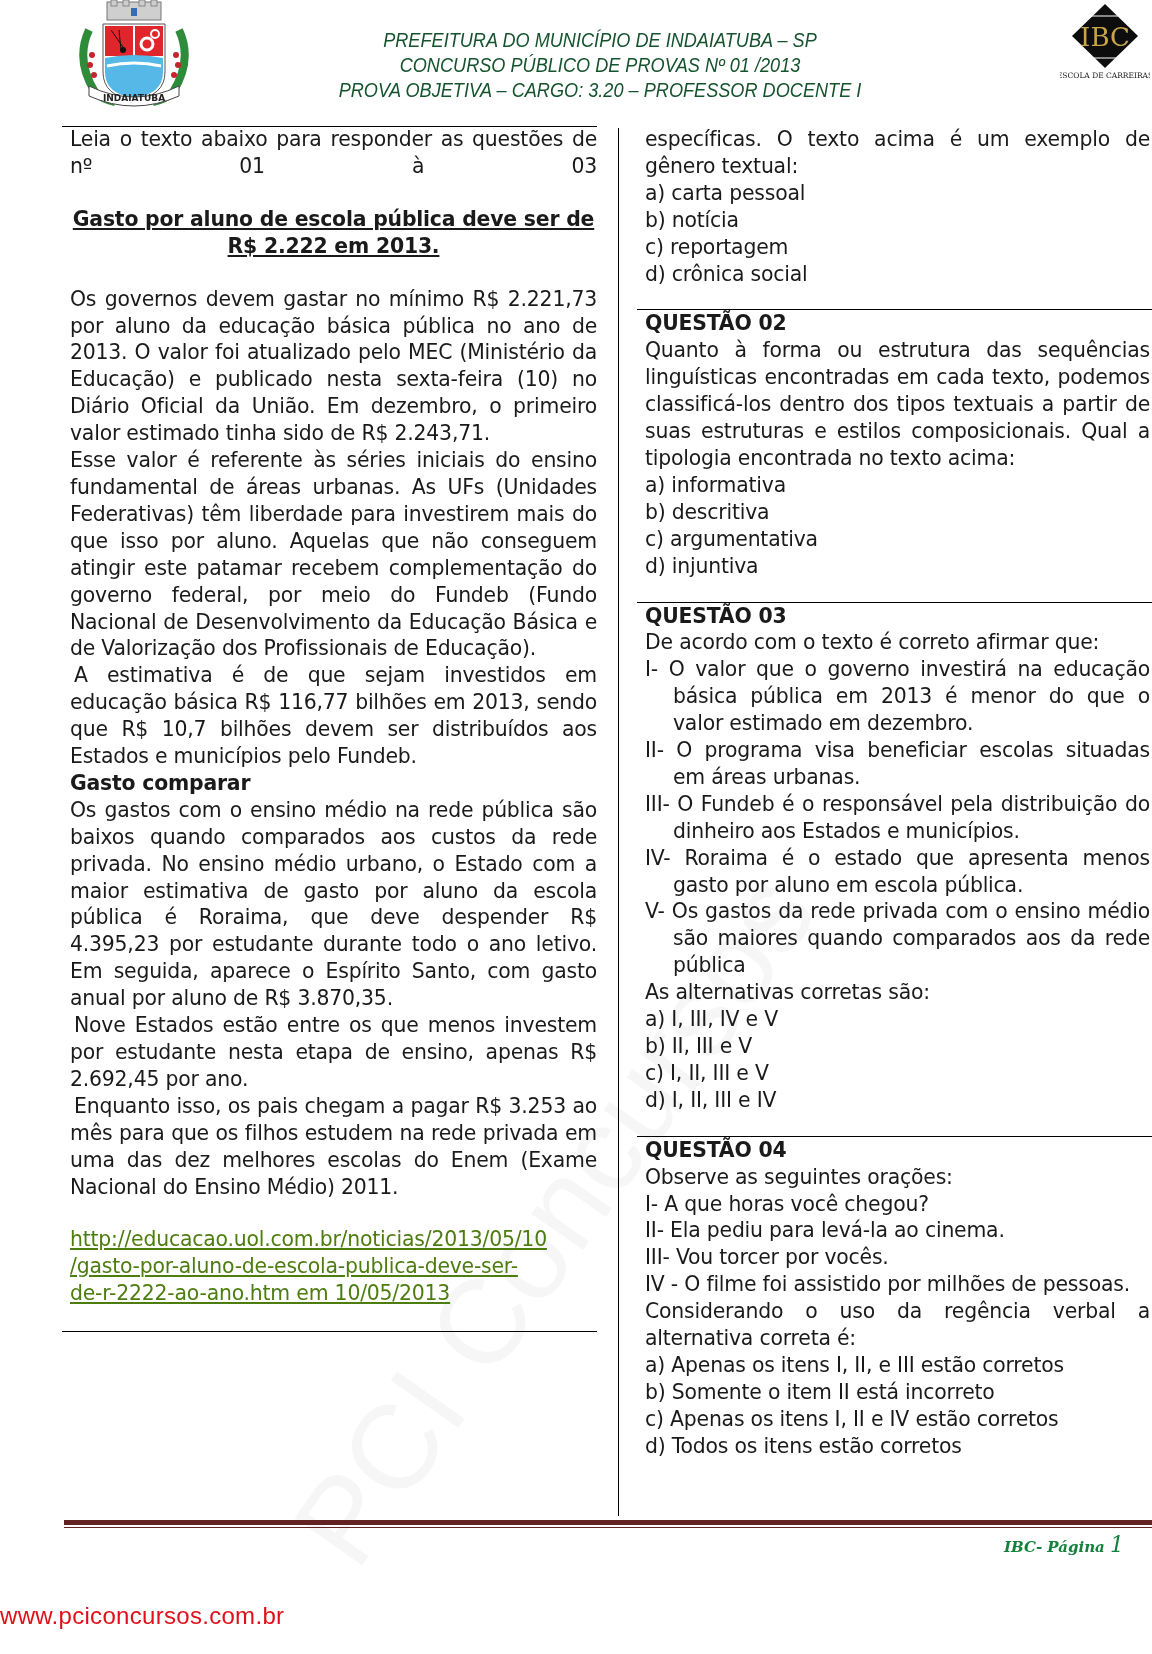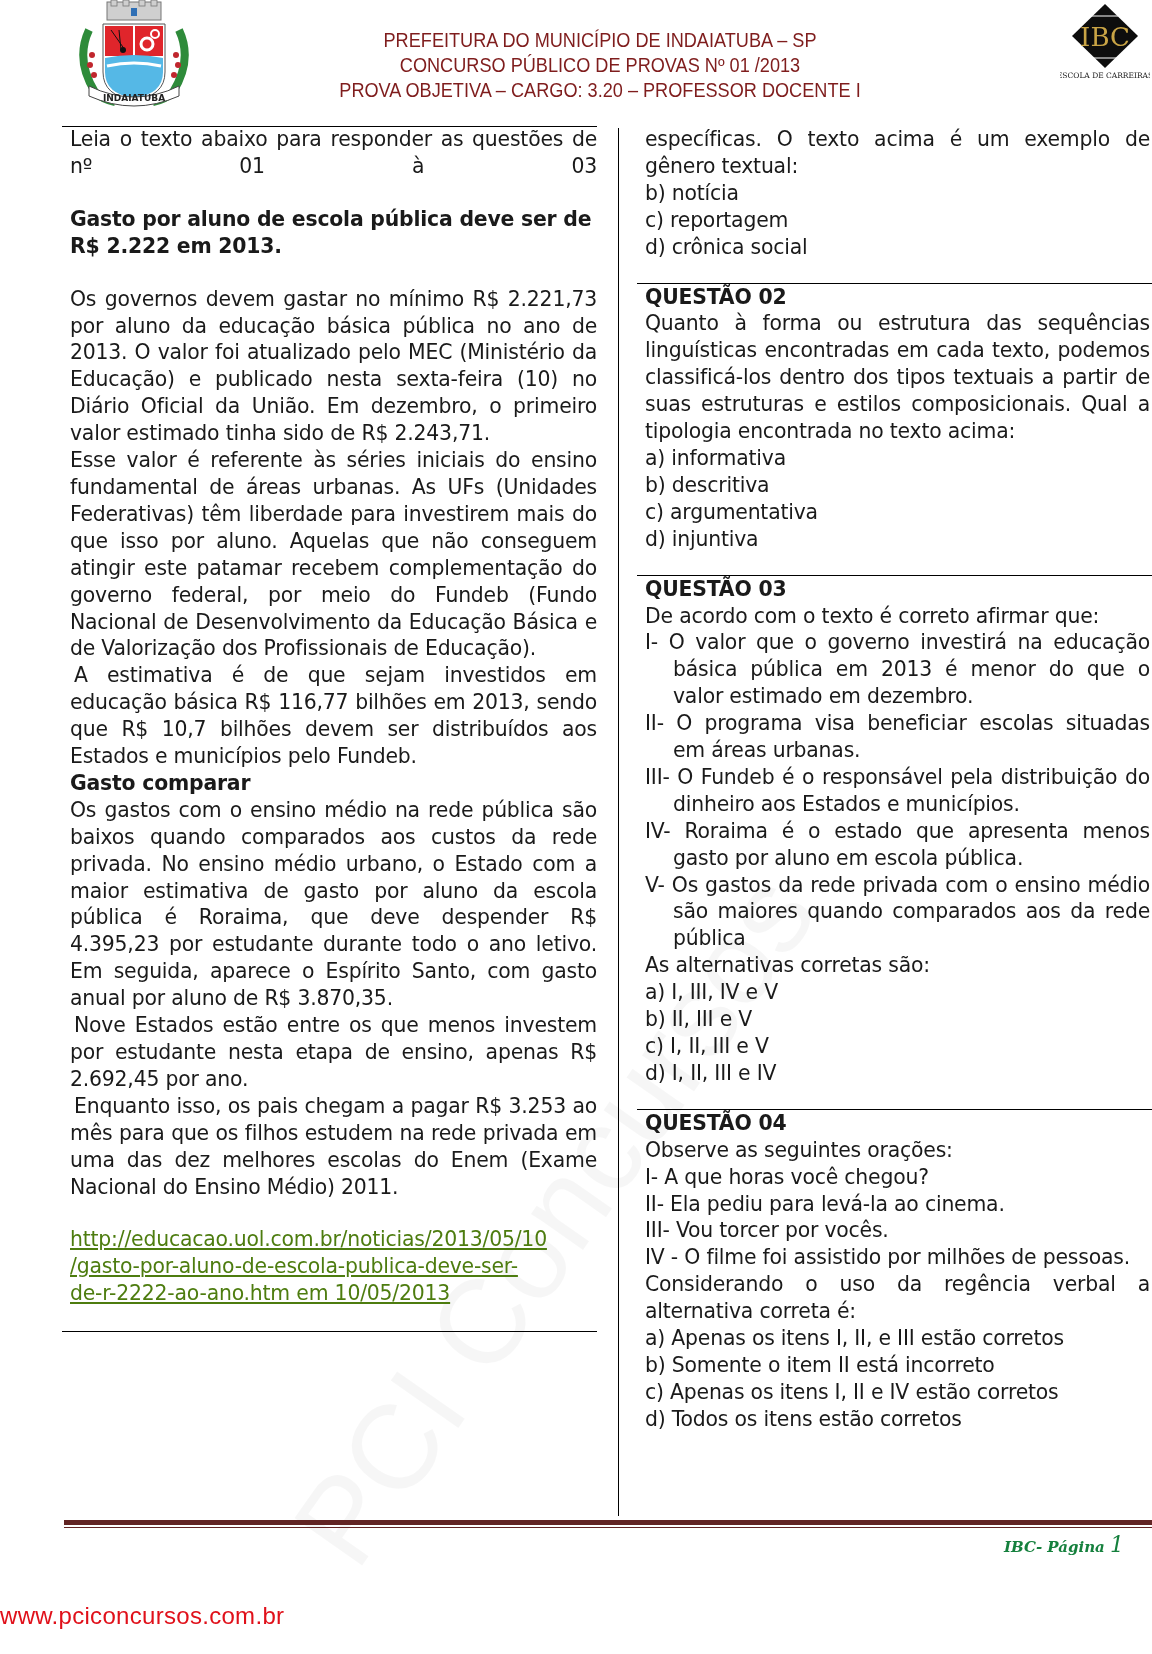--- a/index.html
+++ b/index.html
@@ -4,34 +4,34 @@
 <style>
   * { box-sizing: border-box; margin: 0; padding: 0; }
   html, body { width: 1152px; height: 1654px; background: #ffffff; overflow: hidden; }
   body { position: relative; font-family: "DejaVu Sans", sans-serif; color: #1a1a1a; }
 
   
   .header { position: absolute; left: 0; top: 0; width: 1152px; height: 112px; }
   .logo-left { position: absolute; left: 75px; top: 0; width: 118px; height: 108px; }
   .logo-right { position: absolute; left: 1060px; top: 2px; width: 90px; height: 80px; }
   .header-titles { position: absolute; left: 250px; top: 28px; width: 700px; text-align: center;
-    font-family: "Liberation Sans", sans-serif; font-size: 19.5px; line-height: 25px; color: #7f1d1d; }
+    font-family: "Liberation Sans", sans-serif; font-size: 19.5px; line-height: 25px; color: #14532d; font-style: italic; }
   .header-titles div { white-space: nowrap; transform: scaleX(0.93); }
 
   
   .col { position: absolute; top: 126px; font-size: 20.4px; line-height: 26.9px; letter-spacing: -0.2px; }
   .col-left { left: 70px; width: 527px; }
   .col-right { left: 645px; width: 505px; }
   .col-divider { position: absolute; left: 618px; top: 128px; width: 1px; height: 1388px; background: #000; }
 
   .rule { height: 1px; background: #000; margin-left: -8px; }
   .col-right .rule { margin-left: -8px; margin-right: -8px; }
   .p { text-align: justify; text-align-last: auto; }
   .jl { text-align: justify; text-align-last: justify; }
-  .center { text-align: left; }
+  .center { text-align: center; text-decoration: underline; }
   .bold { font-weight: bold; }
   .gap { height: 26px; }
   .link { text-decoration: underline; color: #4d7c0f; cursor: pointer; }
   .q-title { font-weight: bold; }
   .item { padding-left: 28px; text-indent: -28px; text-align: justify; }
   .indent { text-indent: 4px; }
 
   
   .footer-bar { position: absolute; left: 64px; top: 1520px; width: 1088px; height: 5px; background: #622423; }
   .footer-line { position: absolute; left: 64px; top: 1527px; width: 1088px; height: 1px; background: #622423; }
@@ -127,20 +127,21 @@
   </div>
   <div class="gap" style="height:24px"></div>
   <div class="rule"></div>
 </div>
 
 <div class="col-divider"></div>
 
 <div class="col col-right">
   <div class="p">específicas. O texto acima é um exemplo de gênero textual:</div>
   <div>
+    <div>a) carta pessoal</div>
     <div>b) notícia</div>
     <div>c) reportagem</div>
     <div>d) crônica social</div>
   </div>
   <div class="gap" style="height:22px"></div>
   <div class="rule"></div>
 
   <div>
     <div class="q-title">QUESTÃO 02</div>
     <div class="p">Quanto à forma ou estrutura das sequências linguísticas encontradas em cada texto, podemos classificá-los dentro dos tipos textuais a partir de suas estruturas e estilos composicionais. Qual a tipologia encontrada no texto acima:</div>

